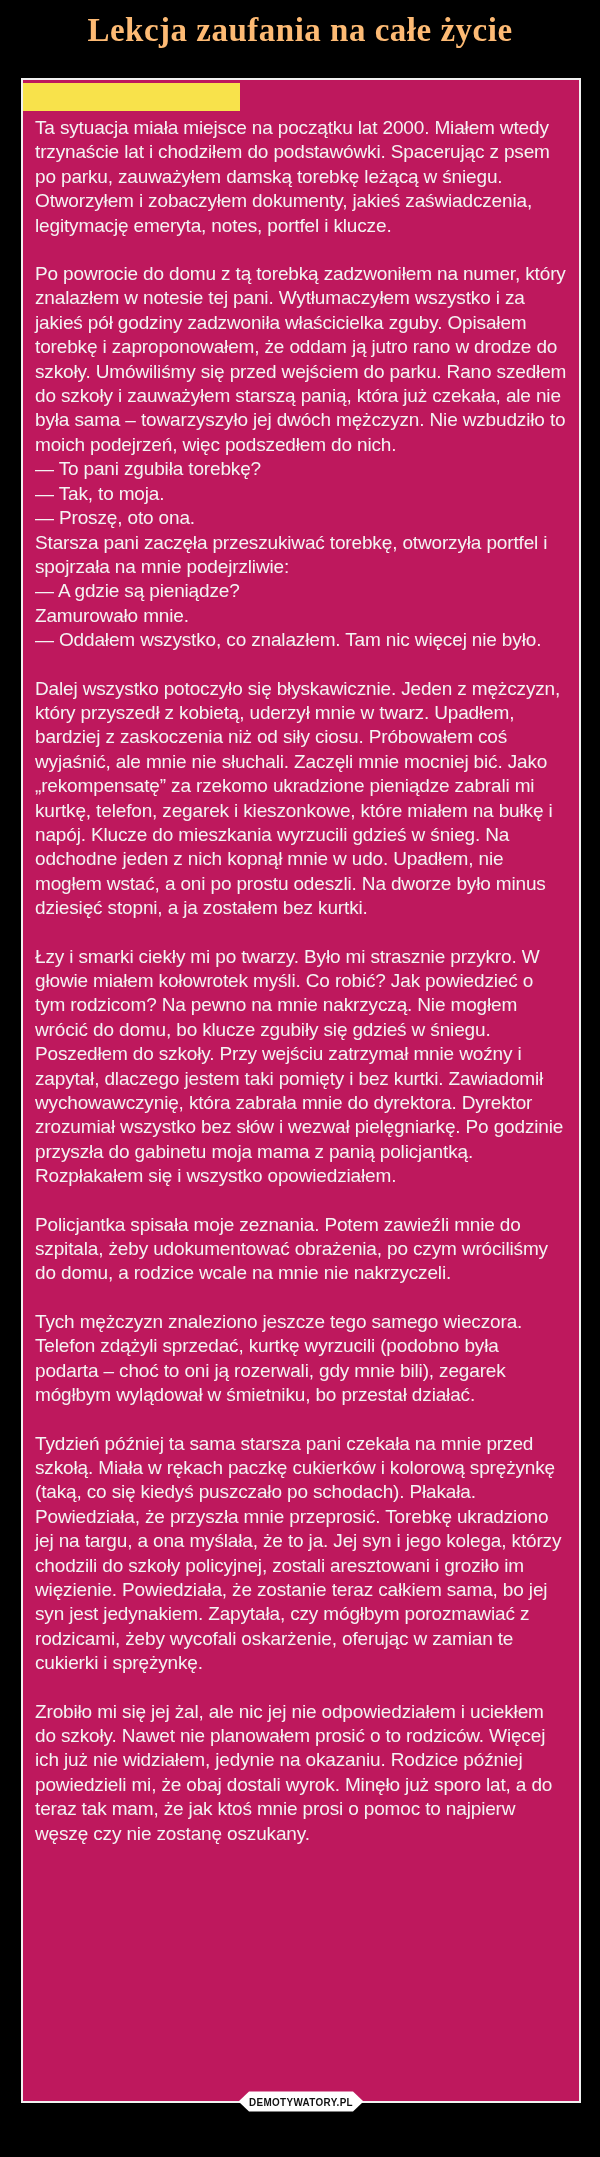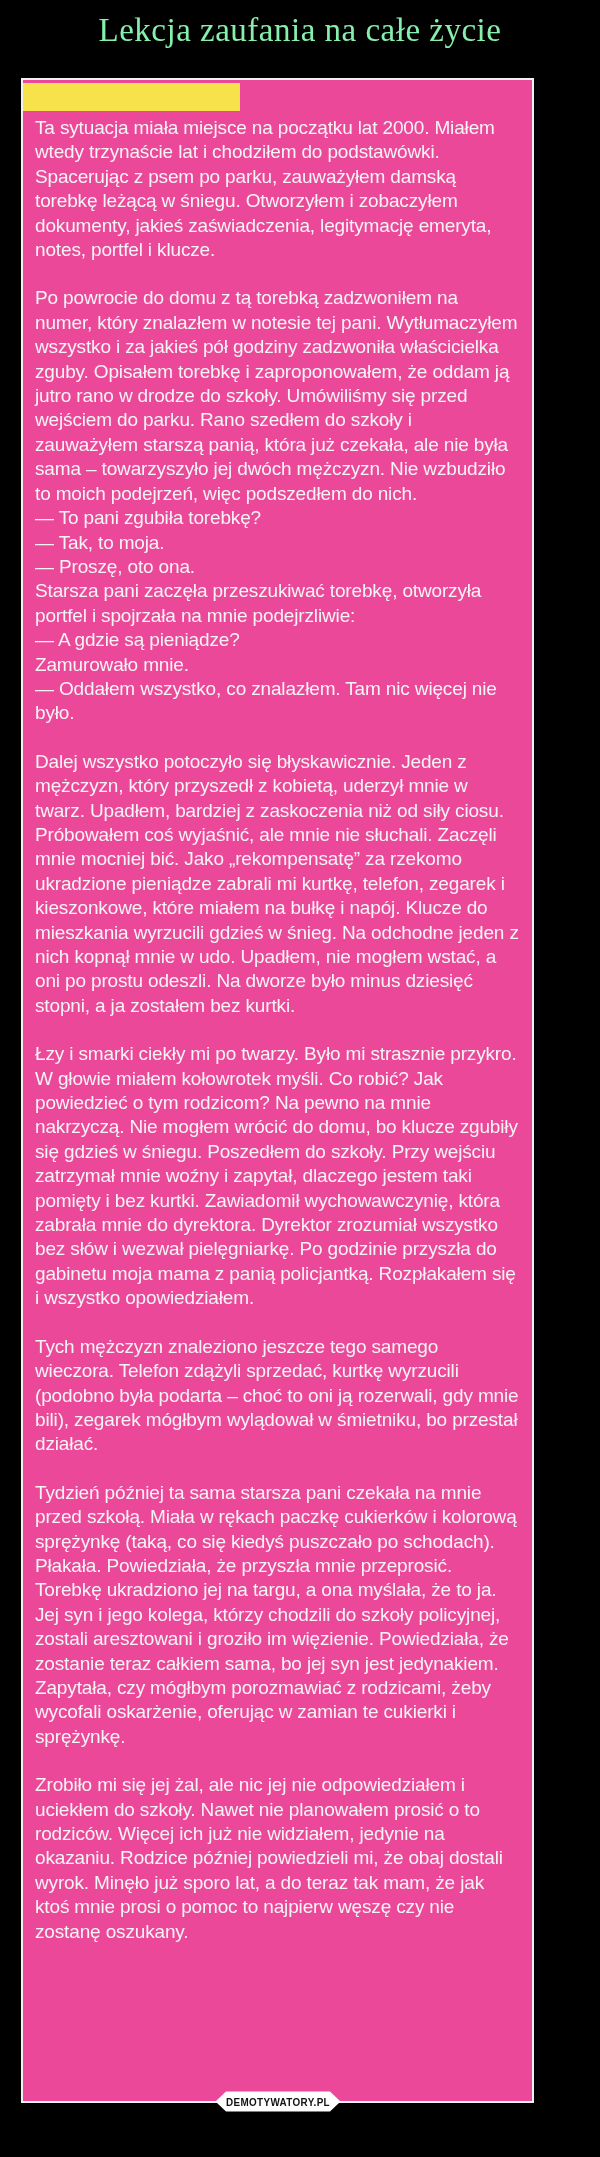--- a/index.html
+++ b/index.html
@@ -14,34 +14,34 @@
     background: #000000;
     overflow: hidden;
     font-family: "Liberation Sans", sans-serif;
   }
   .title {
     margin: 0;
     padding-top: 12px;
     height: 64px;
     text-align: center;
     font-family: "Liberation Serif", serif;
-    font-weight: 400;
+    font-weight: 700;
     font-size: 33px;
     letter-spacing: 0.5px;
-    color: #86efac;
+    color: #fdba74;
   }
   .content-box {
     position: absolute;
     left: 21px;
     top: 78px;
-    width: 513px;
+    width: 560px;
     height: 2025px;
     box-sizing: border-box;
     border: 2px solid #F1F1F1;
-    background: #ec4899;
+    background: #be185d;
   }
   .redaction {
     width: 217px;
     height: 28px;
     margin: 3px 0 5px 0;
     background: #F8E24B;
   }
   .story {
     padding: 0 12px;
     overflow: hidden;
@@ -90,20 +90,21 @@
       <p>Po powrocie do domu z tą torebką zadzwoniłem na numer, który znalazłem w notesie tej pani. Wytłumaczyłem wszystko i za jakieś pół godziny zadzwoniła właścicielka zguby. Opisałem torebkę i zaproponowałem, że oddam ją jutro rano w drodze do szkoły. Umówiliśmy się przed wejściem do parku. Rano szedłem do szkoły i zauważyłem starszą panią, która już czekała, ale nie była sama – towarzyszyło jej dwóch mężczyzn. Nie wzbudziło to moich podejrzeń, więc podszedłem do nich.
 — To pani zgubiła torebkę?
 — Tak, to moja.
 — Proszę, oto ona.
 Starsza pani zaczęła przeszukiwać torebkę, otworzyła portfel i spojrzała na mnie podejrzliwie:
 — A gdzie są pieniądze?
 Zamurowało mnie.
 — Oddałem wszystko, co znalazłem. Tam nic więcej nie było.</p>
       <p>Dalej wszystko potoczyło się błyskawicznie. Jeden z mężczyzn, który przyszedł z kobietą, uderzył mnie w twarz. Upadłem, bardziej z zaskoczenia niż od siły ciosu. Próbowałem coś wyjaśnić, ale mnie nie słuchali. Zaczęli mnie mocniej bić. Jako „rekompensatę” za rzekomo ukradzione pieniądze zabrali mi kurtkę, telefon, zegarek i kieszonkowe, które miałem na bułkę i napój. Klucze do mieszkania wyrzucili gdzieś w śnieg. Na odchodne jeden z nich kopnął mnie w udo. Upadłem, nie mogłem wstać, a oni po prostu odeszli. Na dworze było minus dziesięć stopni, a ja zostałem bez kurtki.</p>
       <p>Łzy i smarki ciekły mi po twarzy. Było mi strasznie przykro. W głowie miałem kołowrotek myśli. Co robić? Jak powiedzieć o tym rodzicom? Na pewno na mnie nakrzyczą. Nie mogłem wrócić do domu, bo klucze zgubiły się gdzieś w śniegu. Poszedłem do szkoły. Przy wejściu zatrzymał mnie woźny i zapytał, dlaczego jestem taki pomięty i bez kurtki. Zawiadomił wychowawczynię, która zabrała mnie do dyrektora. Dyrektor zrozumiał wszystko bez słów i wezwał pielęgniarkę. Po godzinie przyszła do gabinetu moja mama z panią policjantką. Rozpłakałem się i wszystko opowiedziałem.</p>
+      <p>Policjantka spisała moje zeznania. Potem zawieźli mnie do szpitala, żeby udokumentować obrażenia, po czym wróciliśmy do domu, a rodzice wcale na mnie nie nakrzyczeli.</p>
       <p>Tych mężczyzn znaleziono jeszcze tego samego wieczora. Telefon zdążyli sprzedać, kurtkę wyrzucili (podobno była podarta – choć to oni ją rozerwali, gdy mnie bili), zegarek mógłbym wylądował w śmietniku, bo przestał działać.</p>
       <p>Tydzień później ta sama starsza pani czekała na mnie przed szkołą. Miała w rękach paczkę cukierków i kolorową sprężynkę (taką, co się kiedyś puszczało po schodach). Płakała. Powiedziała, że przyszła mnie przeprosić. Torebkę ukradziono jej na targu, a ona myślała, że to ja. Jej syn i jego kolega, którzy chodzili do szkoły policyjnej, zostali aresztowani i groziło im więzienie. Powiedziała, że zostanie teraz całkiem sama, bo jej syn jest jedynakiem. Zapytała, czy mógłbym porozmawiać z rodzicami, żeby wycofali oskarżenie, oferując w zamian te cukierki i sprężynkę.</p>
       <p>Zrobiło mi się jej żal, ale nic jej nie odpowiedziałem i uciekłem do szkoły. Nawet nie planowałem prosić o to rodziców. Więcej ich już nie widziałem, jedynie na okazaniu. Rodzice później powiedzieli mi, że obaj dostali wyrok. Minęło już sporo lat, a do teraz tak mam, że jak ktoś mnie prosi o pomoc to najpierw węszę czy nie zostanę oszukany.</p>
     </div>
 
     <div class="watermark">
       <svg width="126" height="21" viewBox="0 0 126 21" xmlns="http://www.w3.org/2000/svg">
         <polygon points="11,0.5 115,0.5 125.5,10.5 115,20.5 11,20.5 0.5,10.5" fill="#FFFFFF"></polygon>
         <text x="63" y="14.5" text-anchor="middle" textLength="104" lengthAdjust="spacingAndGlyphs">DEMOTYWATORY.PL</text>
       </svg>

